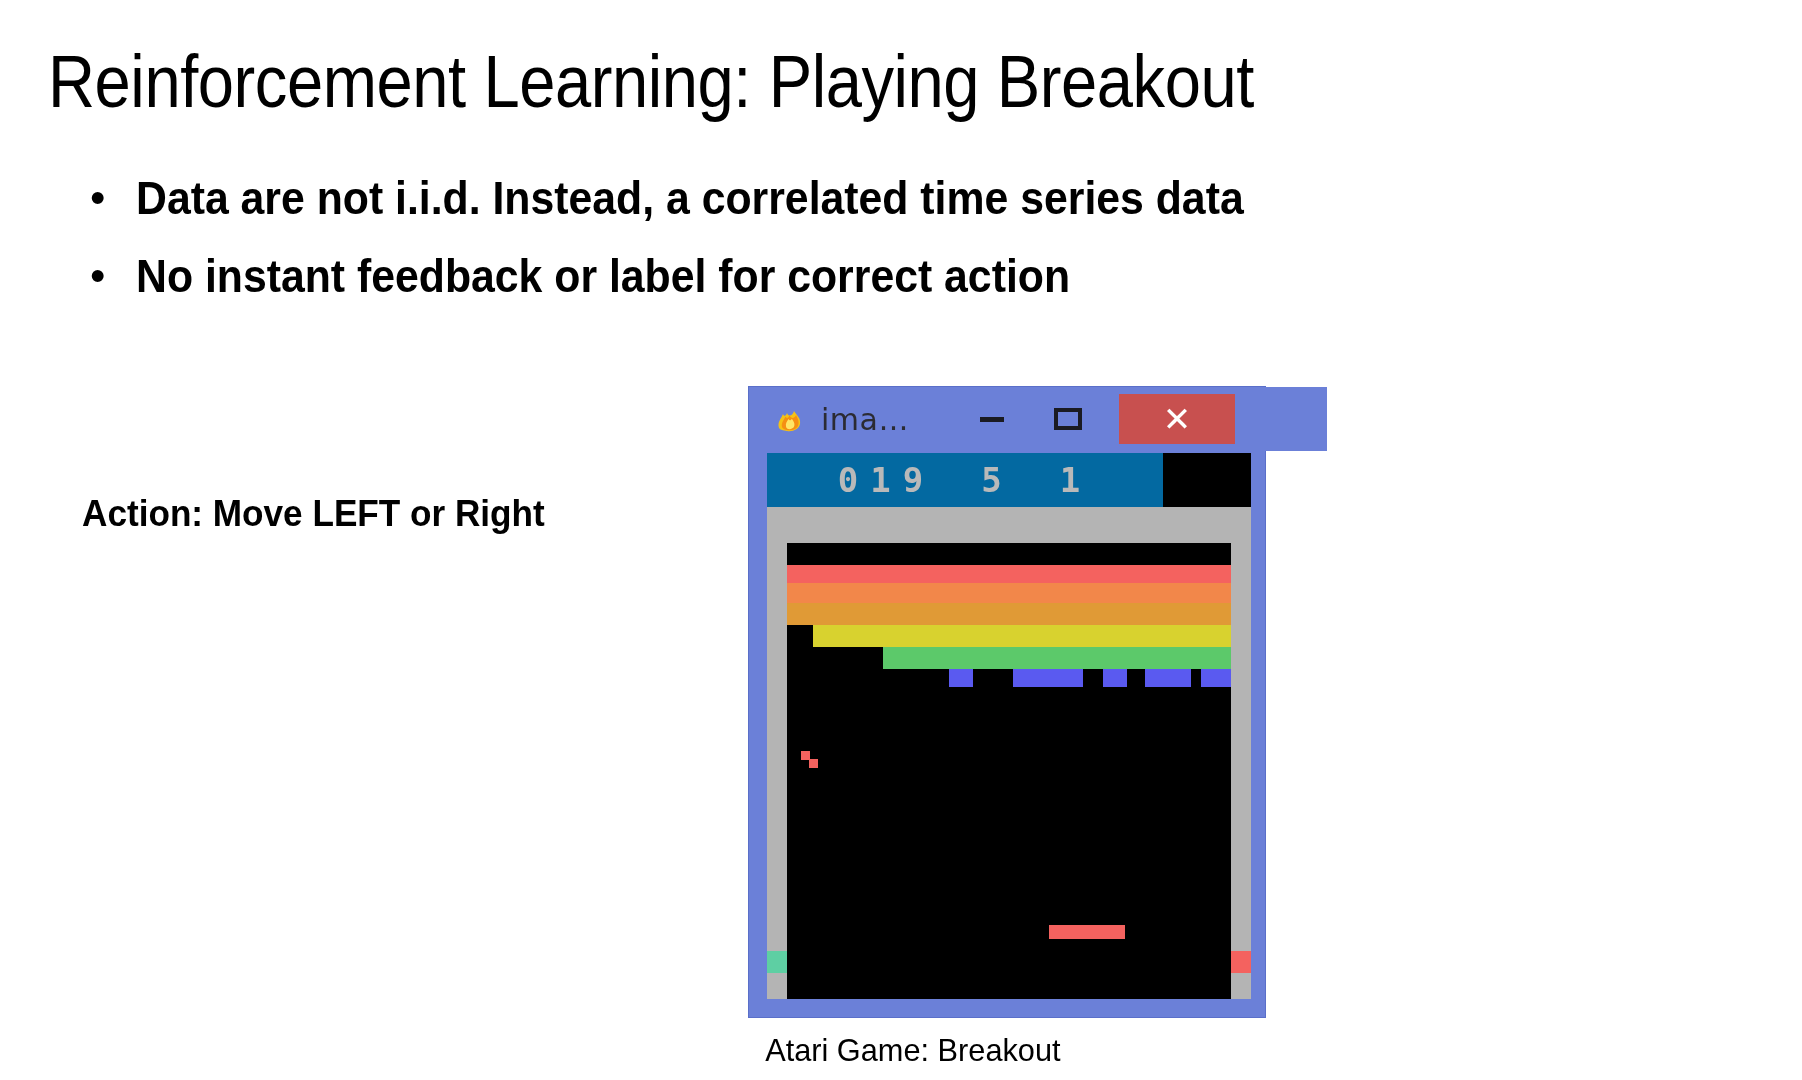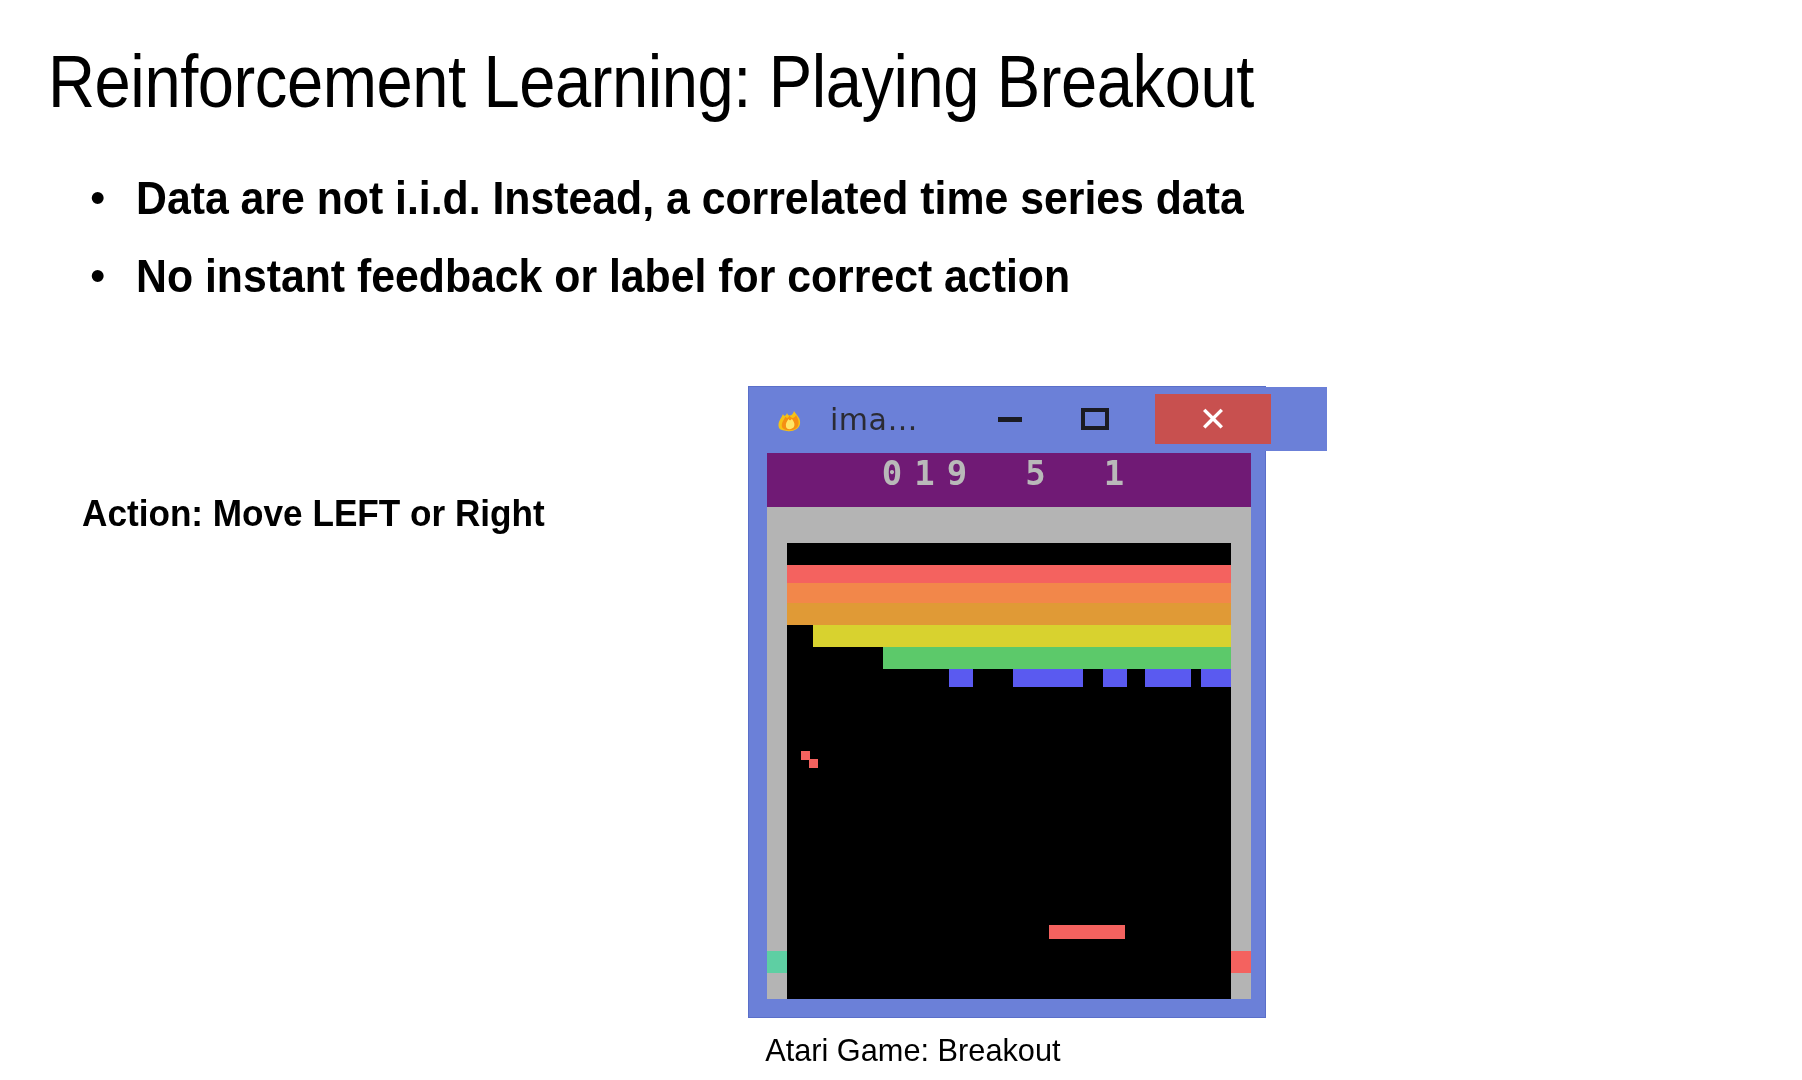--- a/index.html
+++ b/index.html
@@ -91,21 +91,20 @@
 
   #title-bar {
     position: absolute;
     left: 0;
     top: 0;
     width: 578px;
     height: 64px;
     background: #6b80d8;
     display: flex;
     align-items: center;
-    gap: 9px;
   }
   #app-icon {
     width: 34px;
     height: 34px;
     margin-left: 24px;
     flex: 0 0 34px;
     position: relative;
   }
   #app-title {
     margin-left: 14px;
@@ -161,24 +160,25 @@
     top: 66px;
     width: 484px;
     height: 546px;
     background: #000000;
     overflow: hidden;
   }
   
   #score-strip {
     position: absolute;
     left: 0; top: 0;
-    width: 484px;
+    width: 396px;
     height: 54px;
-    background: #701a75;
-    display: flex;
+    background: #0369a1;
+    display: flex;
+    align-items: center;
     justify-content: center;
   }
   .score-digits {
     font-family: "DejaVu Sans Mono", monospace;
     font-size: 34px;
     color: #b9b9b9;
     letter-spacing: 12px;
     font-weight: 700;
   }
   #score-lives { margin-left: 46px; }

